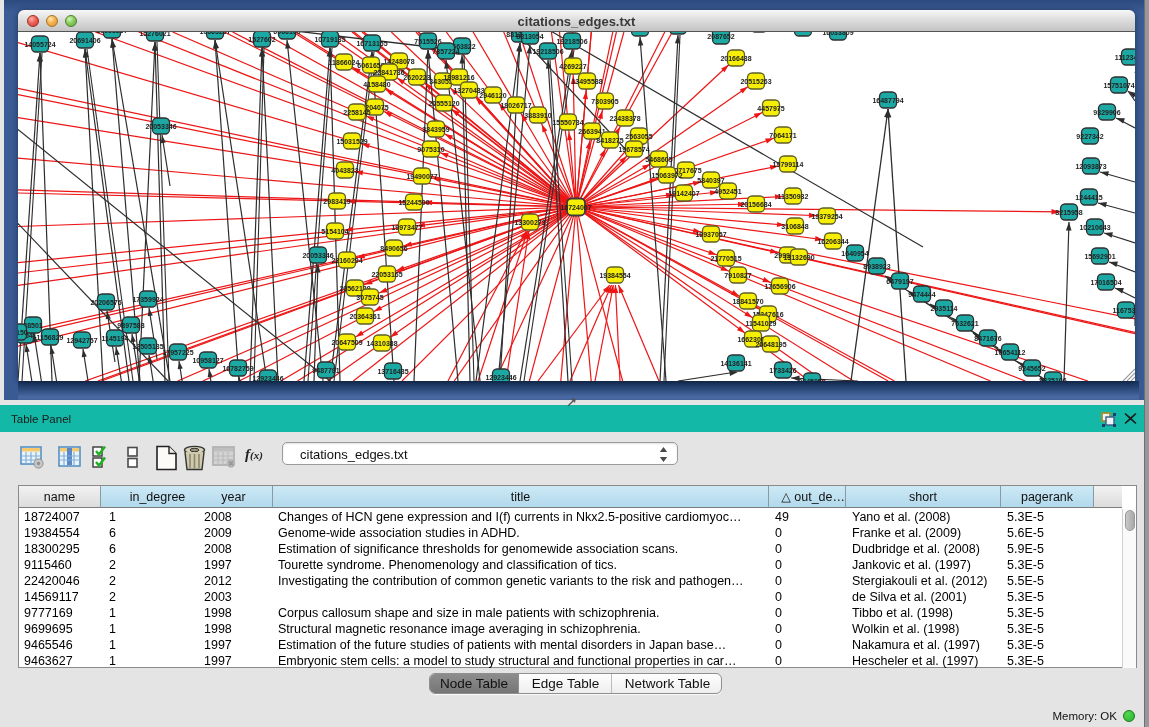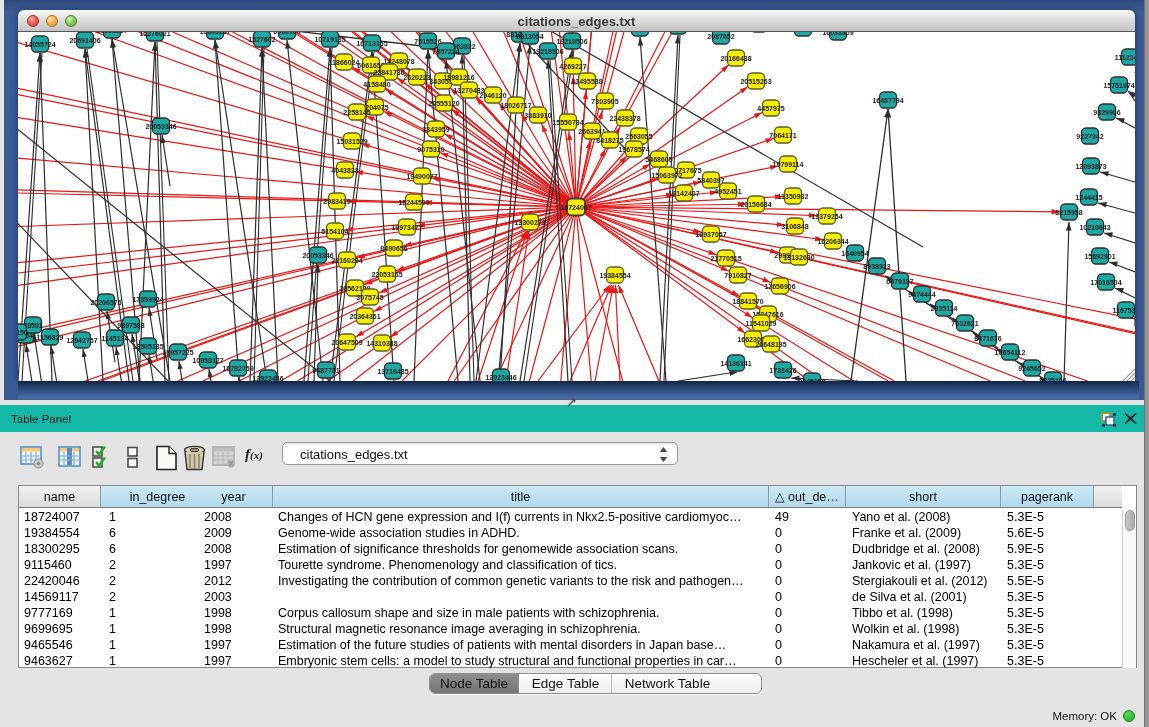--- a/index.html
+++ b/index.html
@@ -30,21 +30,21 @@
 .hd{position:absolute;top:0;height:22px;background:linear-gradient(#cde9f6,#b2d9ec);
   border-right:1px solid #8a9aa4;font-size:12.5px;color:#111;text-align:center;
   line-height:22px;border-bottom:1px solid #7d7d7d}
 .hd.gray{background:linear-gradient(#f2f2f2,#dcdcdc)}
 .row{position:absolute;left:0;width:1119px;height:16px;font-size:12.5px;color:#000}
 .row span{position:absolute;top:0;line-height:16px;white-space:nowrap}
 #vscroll{position:absolute;left:1103px;top:23px;width:14px;height:159px;background:#fafafa;
   border-left:1px solid #d0d0d0}
 #vthumb{position:absolute;left:1.5px;top:1px;width:10px;height:21px;background:linear-gradient(90deg,#c9c9c9,#a8a8a8);
   border:1px solid #9a9a9a;border-radius:5px}
-#tabs{position:absolute;left:429px;top:5px;width:333px;height:21px;border:1px solid #8f8f8f;
+#tabs{position:absolute;left:429px;top:5px;width:293px;height:21px;border:1px solid #8f8f8f;
   border-radius:6px;background:linear-gradient(#fefefe,#eee);box-shadow:0 1px 1px rgba(255,255,255,.8)}
 #tabs .seg{position:absolute;top:0;height:19px;font-size:13.5px;line-height:19px;text-align:center;color:#111}
 #seg1{left:0;width:89px;background:linear-gradient(#8d8d8d,#757575);color:#e8e8e8;
   border-radius:5px 0 0 5px;border-right:1px solid #8f8f8f}
 #seg2{left:90px;width:91px}
 #seg3{left:181px;width:112px;border-left:1px solid #bbb}
 #memory{position:absolute;right:9px;top:306px;font-size:11.5px;color:#111}
 #memled{display:inline-block;width:12px;height:12px;border-radius:50%;
   background:radial-gradient(circle at 35% 30%,#55d855,#28b428);border:1px solid #1c7a1c;
   vertical-align:-2px;margin-left:6px}
@@ -733,21 +733,21 @@
         <path d="M4.5 15 L8.2 10 H0.8 Z" fill="#4a4a4a"></path>
       </svg>
     </div>
   </div>
 </div>
 <div id="table">
   <div class="hd gray" style="left:0;width:82px">name</div>
   <div class="hd" style="left:82px;width:114px">in_degree</div>
   <div class="hd" style="left:176px;width:78px">year</div>
   <div class="hd" style="left:254px;width:496px">title</div>
-  <div class="hd" style="left:750px;width:77px;text-align:left;padding-left:6px">△ out_de…</div>
+  <div class="hd" style="left:750px;width:77px;text-align:right;padding-left:6px">△ out_de…</div>
   <div class="hd" style="left:827px;width:155px">short</div>
   <div class="hd" style="left:982px;width:93px">pagerank</div>
   <div class="hd gray" style="left:1075px;width:28px;border-right:none"></div>
 <div class="row" style="top:23px">
       <span style="left:5px">18724007</span>
       <span style="left:90px">1</span>
       <span style="left:185px">2008</span>
       <span style="left:259px;width:490px;overflow:hidden;white-space:nowrap">Changes of HCN gene expression and I(f) currents in Nkx2.5-positive cardiomyoc…</span>
       <span style="left:756px">49</span>
       <span style="left:833px">Yano et al. (2008)</span>

